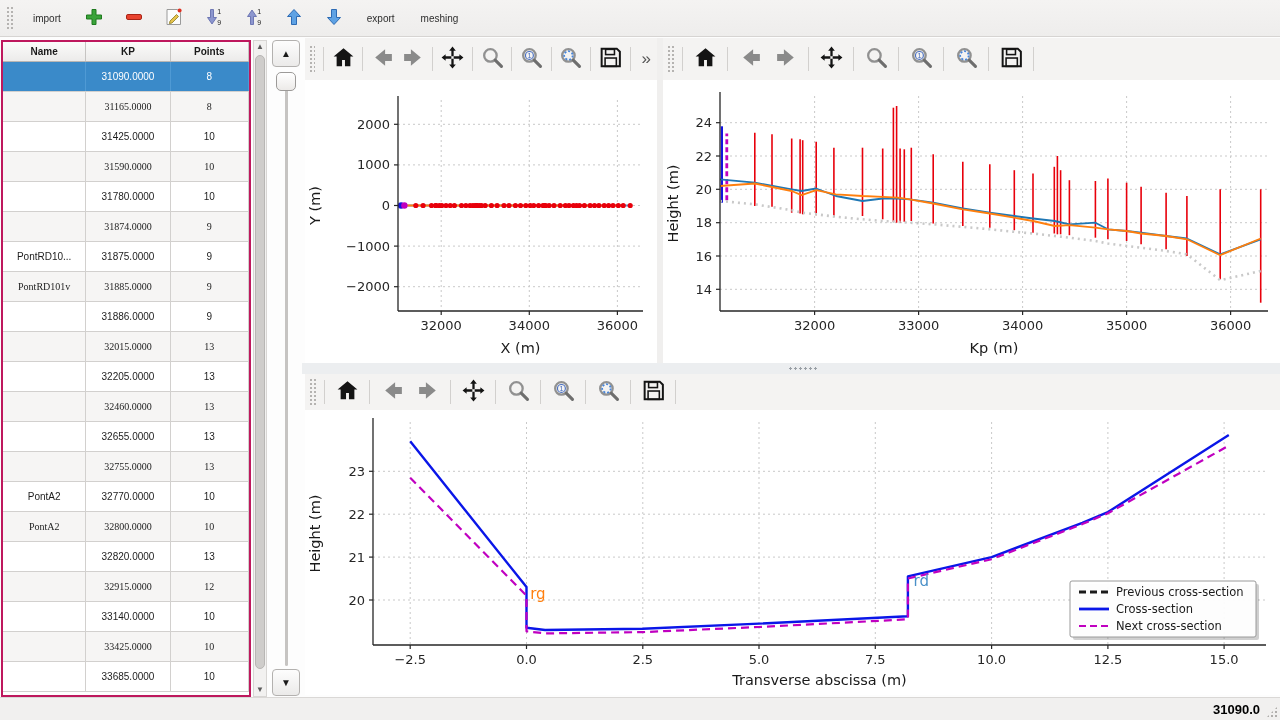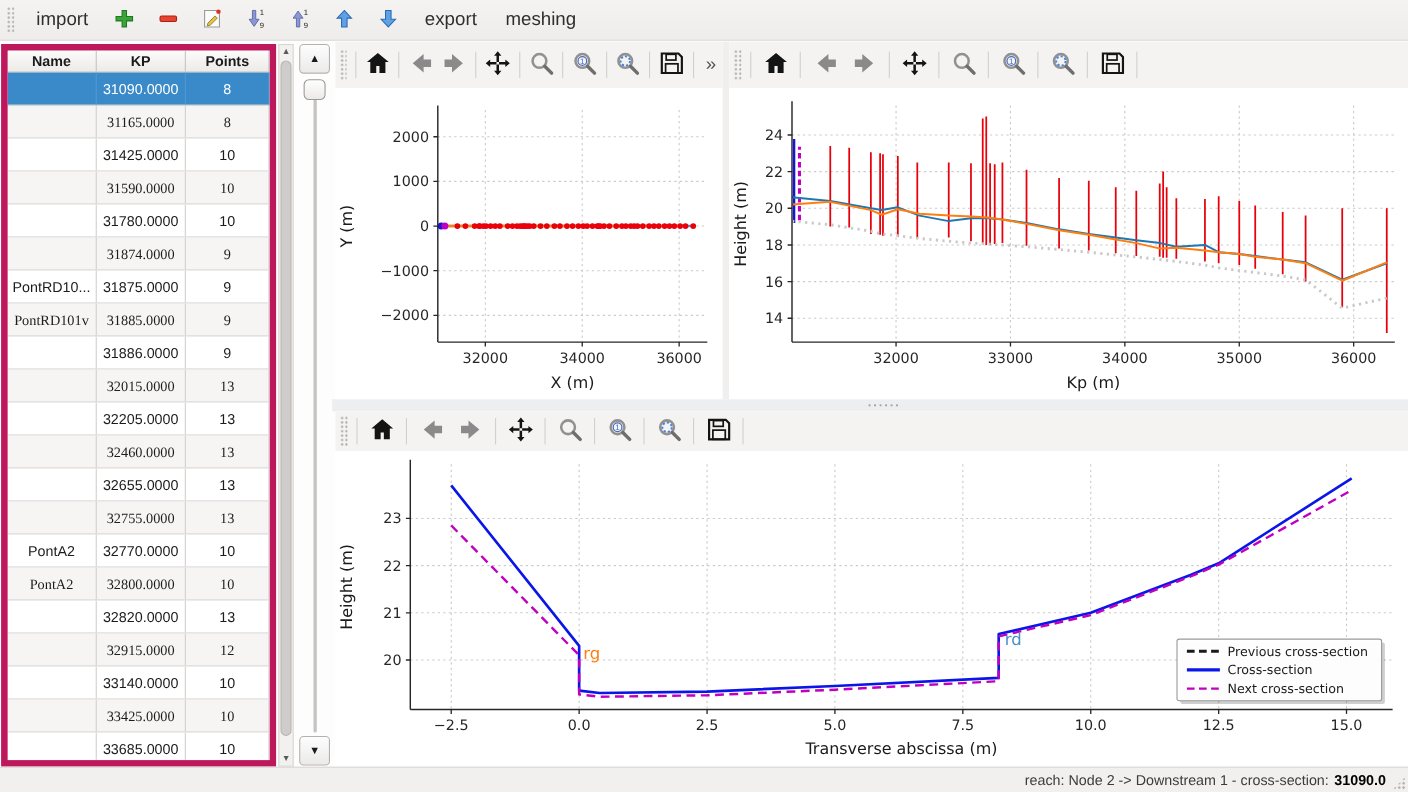--- a/index.html
+++ b/index.html
@@ -7,29 +7,29 @@
               font-family:"Liberation Sans","DejaVu Sans",sans-serif; }
   .window { position:absolute; top:0; left:0; width:1280px; height:720px; background:#fdfdfd; }
 
   
   .main-toolbar { position:absolute; top:0; left:0; width:1280px; height:37px;
     background:linear-gradient(#f4f3f2,#eeedec); border-bottom:1px solid #d6d4d2;
     display:flex; align-items:center; gap:14px; padding:0 6px; }
   .tb-handle { width:7px; height:24px;
     background-image:radial-gradient(#b5b3b1 1px, transparent 1.2px);
     background-size:4px 4px; cursor:grab; }
-  .tb-text { border:none; background:transparent; font-size:17px; color:#2e2e2e;
+  .tb-text { border:none; background:transparent; font-size:10px; color:#2e2e2e;
     padding:4px 6px; cursor:pointer; font-family:inherit; }
   .tb-icon { width:26px; height:26px; border:none; background:transparent; cursor:pointer;
     display:flex; align-items:center; justify-content:center; }
   .tb-icon svg { width:20px; height:20px; }
 
   
   .xs-table { position:absolute; left:1px; top:40px; width:250px; height:657px;
-    border:6px solid #be185d; background:#fff; overflow:hidden; font-size:13px; }
+    border:2px solid #be185d; background:#fff; overflow:hidden; font-size:10px; }
   .xs-header { display:flex; height:20px; line-height:19px; font-weight:bold;
     background:linear-gradient(#fbfbfa,#ecebea); border-bottom:1px solid #b8b6b4; color:#1a1a1a; }
   .xs-header > div { text-align:center; border-right:1px solid #c6c4c2; }
   .col-name { width:84px; } .col-kp { width:85px; } .col-points { width:79px; }
   .xs-row { display:flex; height:30px; line-height:29px; border-bottom:1px solid #d2d0ce;
     background:#fff; cursor:default; }
   .xs-row.odd { background:#f6f5f4;font-family:Liberation Serif, serif; }
   .xs-row > div { text-align:center; border-right:1px solid #d2d0ce; overflow:hidden;
     white-space:nowrap; color:#1c1c1c; }
   .xs-row.selected { background:#3a8ac9; }
@@ -678,17 +678,16 @@
           <text x="811" y="186" font-family="DejaVu Sans,sans-serif" font-size="11.5" fill="#1a1a1a">Previous cross-section</text>
           <line x1="774" y1="199" x2="804" y2="199" stroke="#0a16e8" stroke-width="2.8"></line>
           <text x="811" y="203" font-family="DejaVu Sans,sans-serif" font-size="11.5" fill="#1a1a1a">Cross-section</text>
           <line x1="774" y1="216" x2="804" y2="216" stroke="#c000c0" stroke-width="2.2" stroke-dasharray="7 4"></line>
           <text x="811" y="220" font-family="DejaVu Sans,sans-serif" font-size="11.5" fill="#1a1a1a">Next cross-section</text>
         </svg>
       </div>
   </div>
 
   <div class="status-bar">
-    <span>reach: Node 2 -&gt; Downstream 1 - cross-section:</span>
     <b>31090.0</b>
   </div>
   <div class="grip"></div>
 </div>
 
 </body></html>

